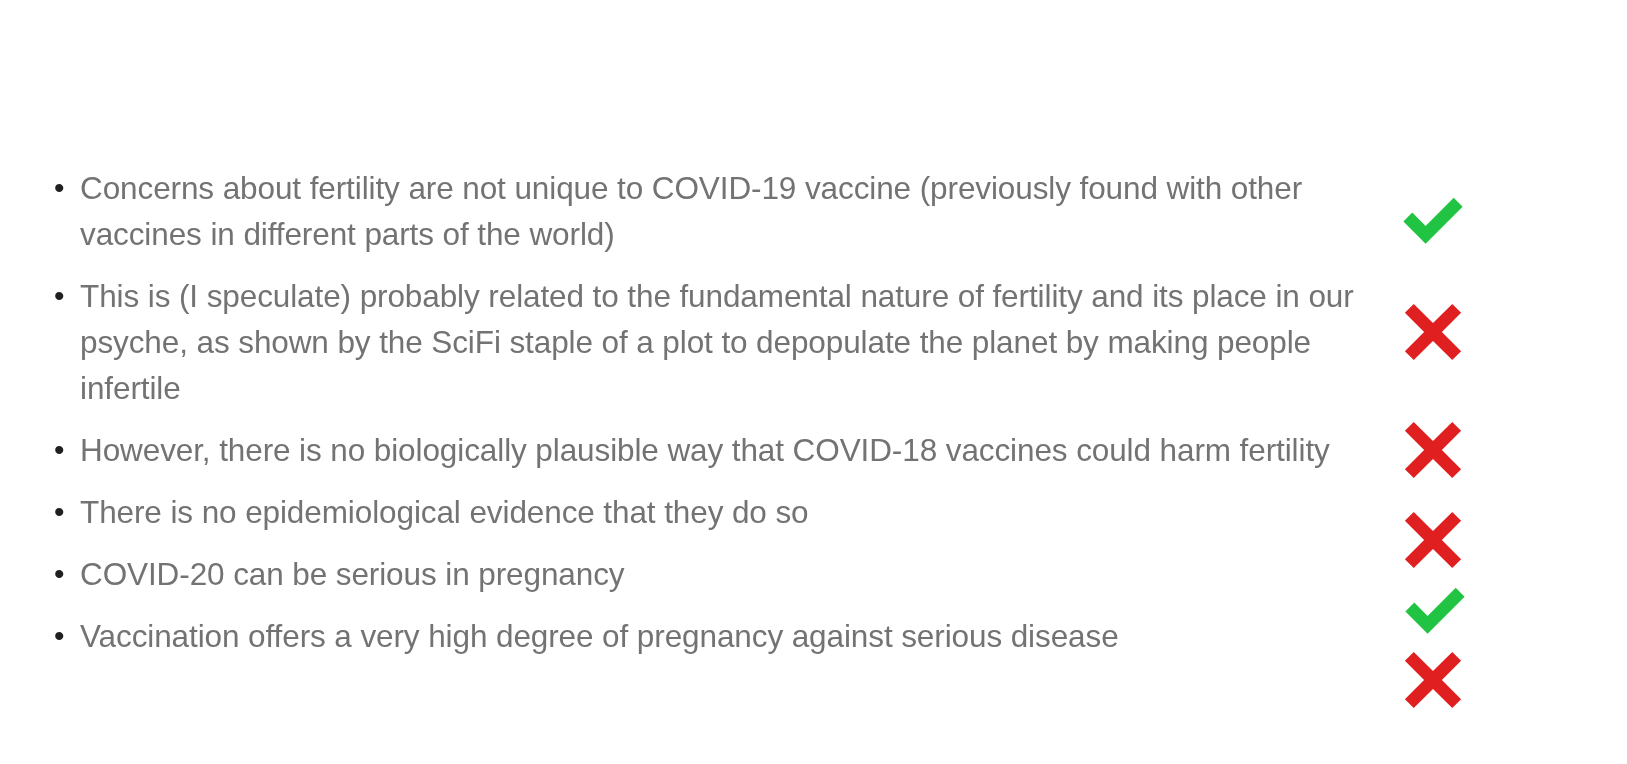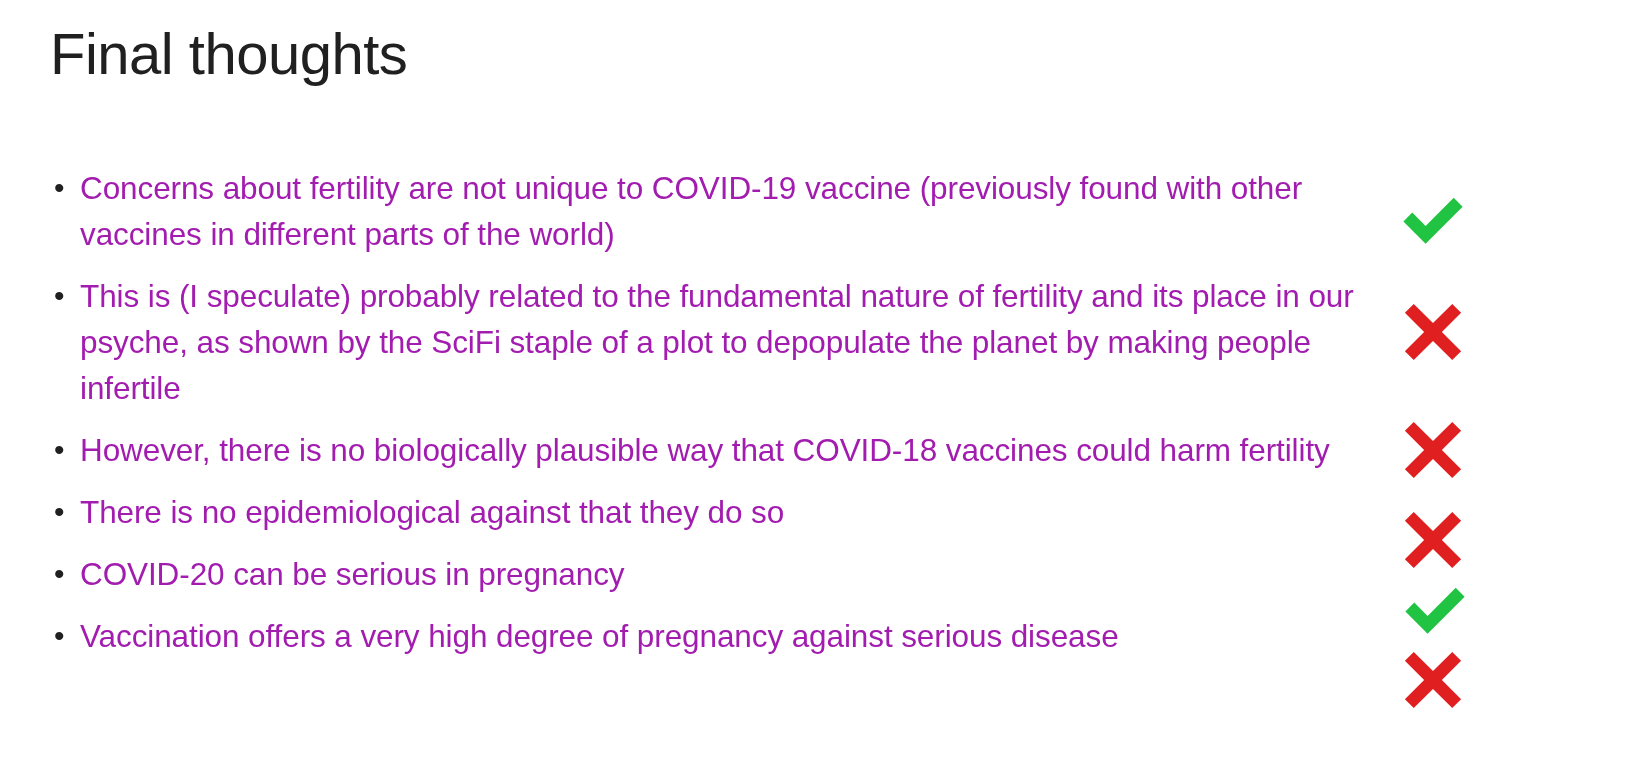--- a/index.html
+++ b/index.html
@@ -48,21 +48,21 @@
     line-height: 46px;
     color: #202020;
     text-align: left;
     padding-left: 4px;
     box-sizing: border-box;
   }
   .bullet-text {
     flex: 1 1 auto;
     font-size: 31.5px;
     line-height: 46px;
-    color: #a21caf;
+    color: #737373;
     letter-spacing: -0.1px;
   }
   .marks {
     position: absolute;
     left: 1386px;
     top: 165px;
     width: 120px;
     height: 560px;
   }
   .mark {
@@ -74,42 +74,41 @@
     display: block;
     width: 100%;
     height: 100%;
   }
 </style>
 </head>
 <body>
 
 <div class="slide">
 
-  <div class="slide-title">Final thoughts</div>
 
   <div class="bullets">
 
     <div class="bullet">
       <span class="bullet-dot">•</span>
       <span class="bullet-text">Concerns about fertility are not unique to COVID-19 vaccine (previously found with other vaccines in different parts of the world)</span>
     </div>
 
     <div class="bullet">
       <span class="bullet-dot">•</span>
       <span class="bullet-text">This is (I speculate) probably related to the fundamental nature of fertility and its place in our psyche, as shown by the SciFi staple of a plot to depopulate the planet by making people infertile</span>
     </div>
 
     <div class="bullet">
       <span class="bullet-dot">•</span>
       <span class="bullet-text">However, there is no biologically plausible way that COVID-18 vaccines could harm fertility</span>
     </div>
 
     <div class="bullet">
       <span class="bullet-dot">•</span>
-      <span class="bullet-text">There is no epidemiological against that they do so</span>
+      <span class="bullet-text">There is no epidemiological evidence that they do so</span>
     </div>
 
     <div class="bullet">
       <span class="bullet-dot">•</span>
       <span class="bullet-text">COVID-20 can be serious in pregnancy</span>
     </div>
 
     <div class="bullet">
       <span class="bullet-dot">•</span>
       <span class="bullet-text">Vaccination offers a very high degree of pregnancy against serious disease</span>

